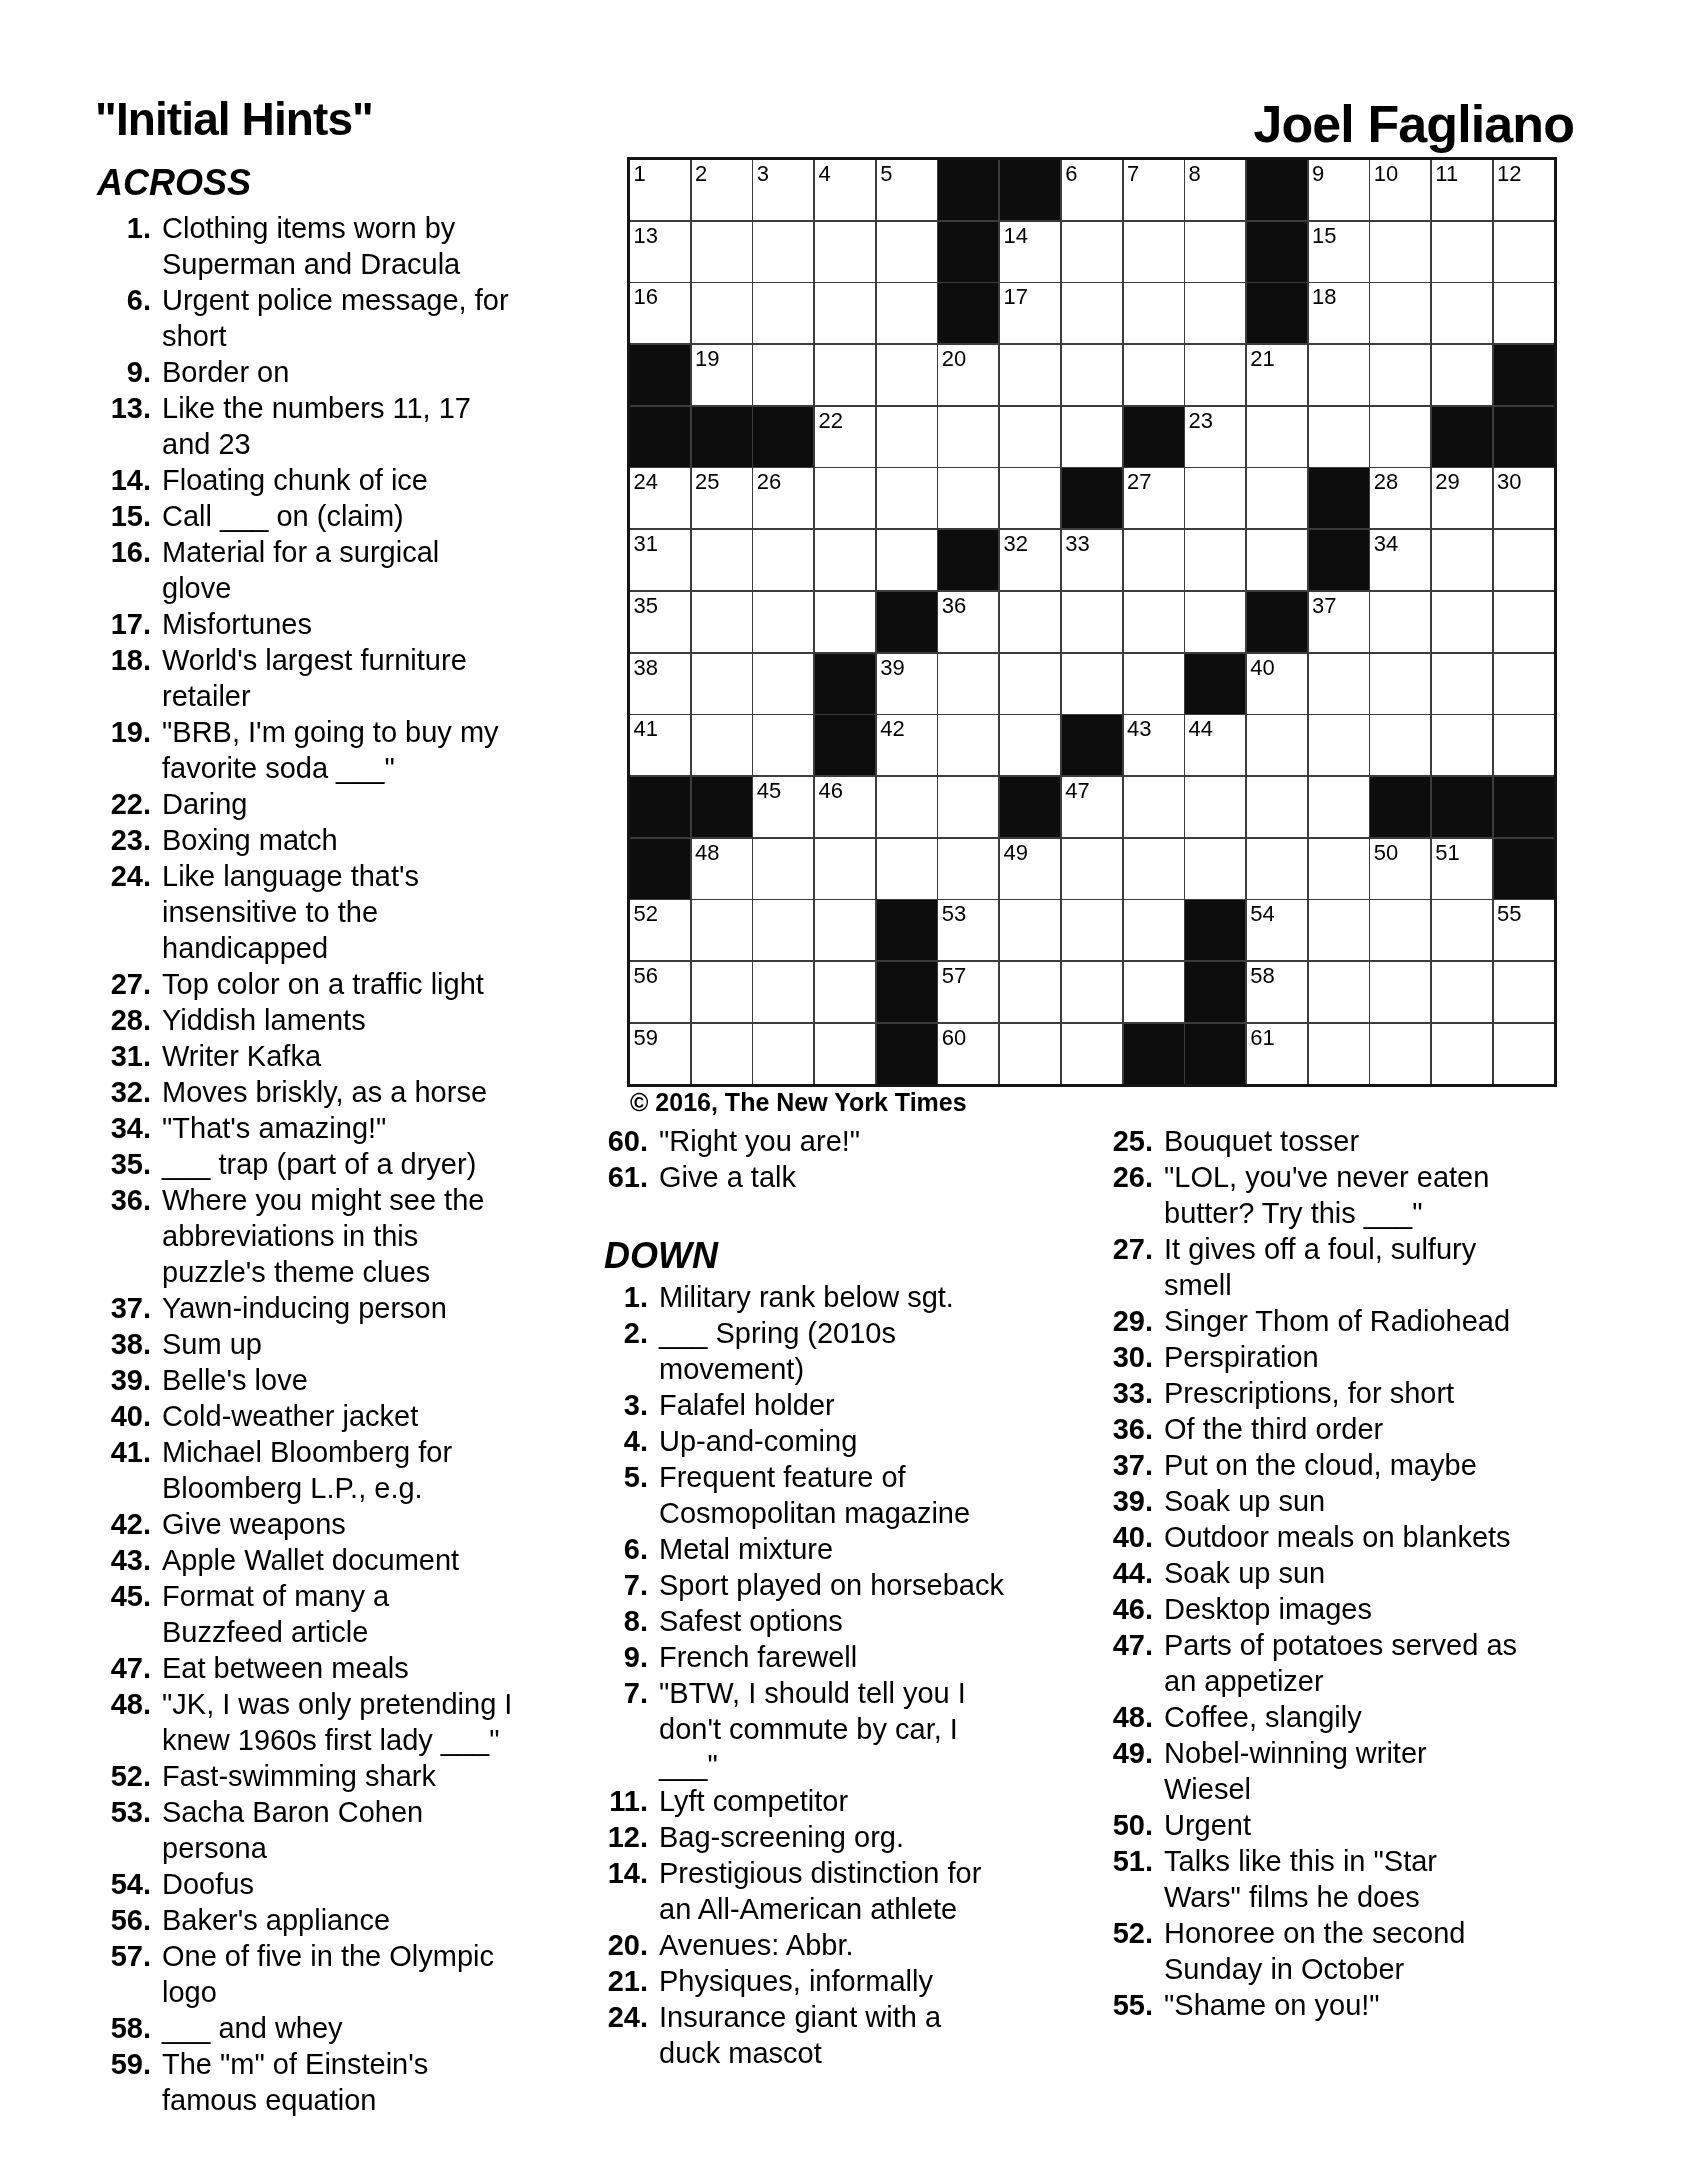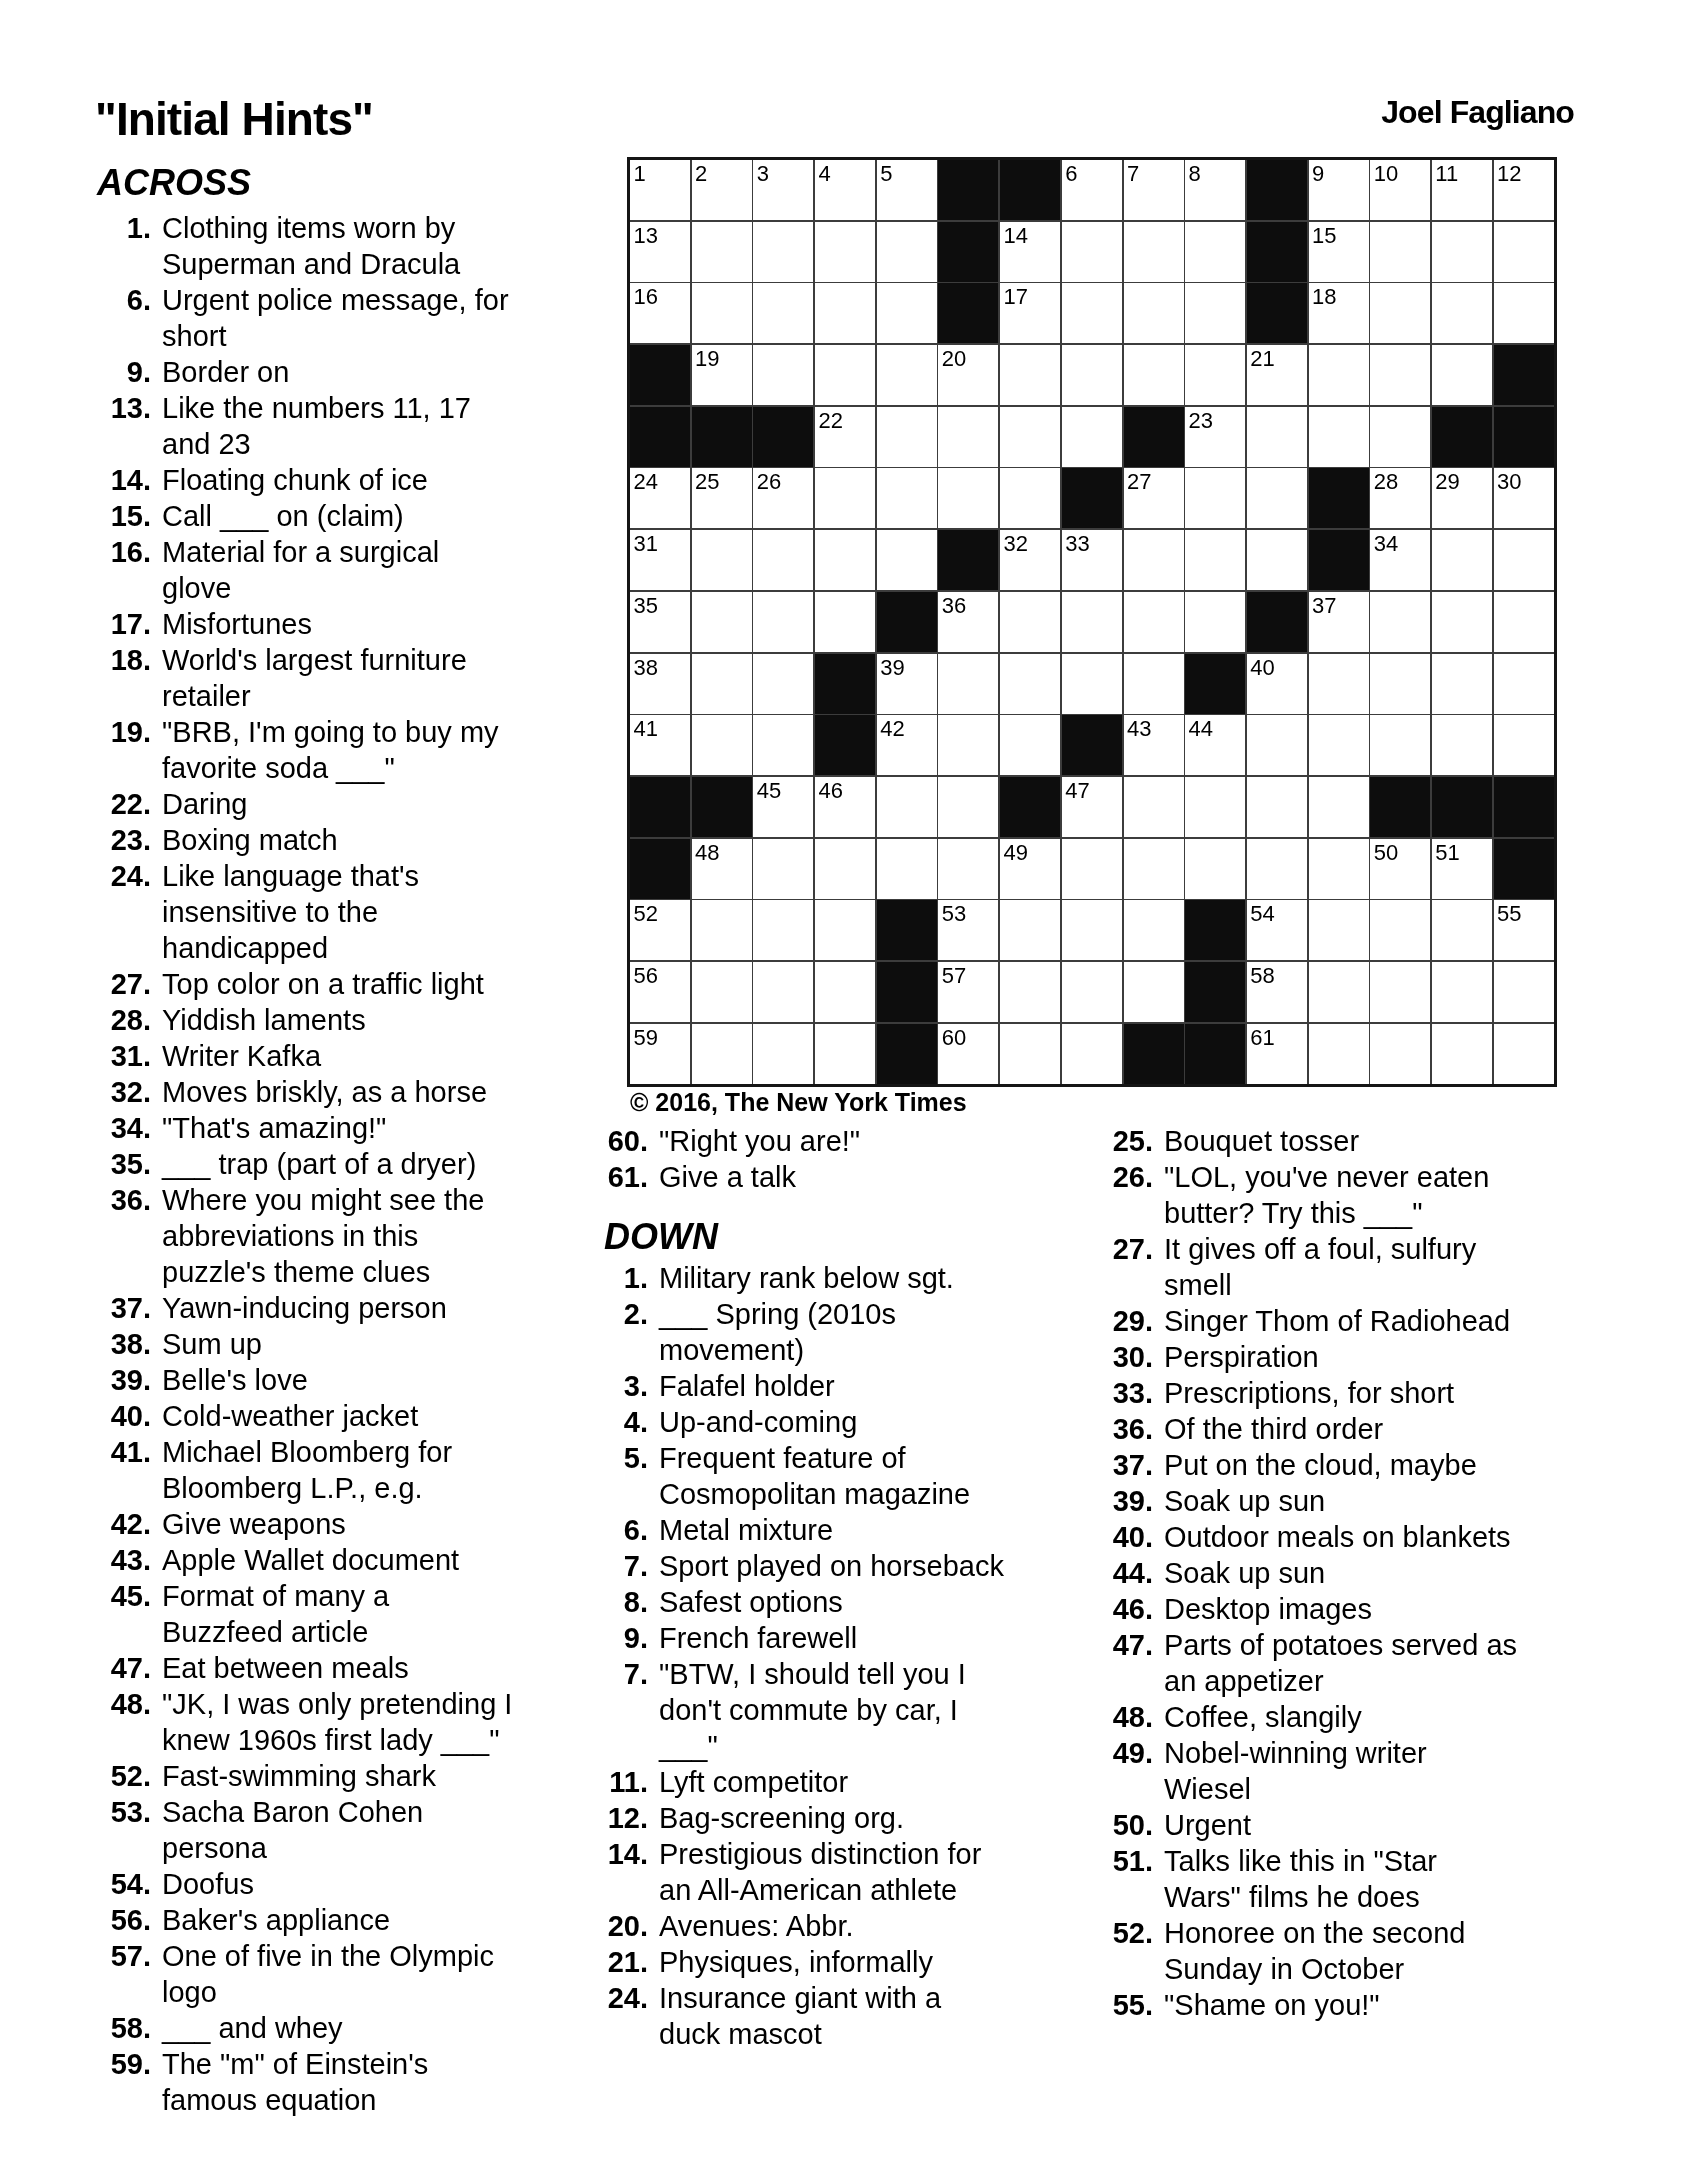--- a/index.html
+++ b/index.html
@@ -6,34 +6,34 @@
   .page {
     position:relative; width:1685px; height:2181px; background:#ffffff;
     font-family:"Liberation Sans", sans-serif; color:#000; overflow:hidden;
   }
   .title {
     position:absolute; left:95px; top:92px;
     font-size:46px; font-weight:bold; letter-spacing:-0.9px;
   }
   .byline {
     position:absolute; right:111px; top:94px;
-    font-size:32px; font-weight:bold; letter-spacing:-0.9px;
+    font-size:52px; font-weight:bold; letter-spacing:-0.9px;
   }
   .section-heading {
     font-size:36px; font-weight:bold; letter-spacing:0px;font-style:italic;
   }
   .across-heading { position:absolute; left:97px; top:162px; }
   .clue-list { position:absolute; font-size:29px; line-height:36px; }
   #across-list { left:95px; top:210px; width:511px; }
   #mid-list    { left:592px; top:1123px; width:511px; }
   #right-list  { left:1097px; top:1123px; width:545px; }
   .clue { display:flex; align-items:flex-start; }
   .clue .num { flex:none; width:56px; text-align:right; font-weight:bold; }
   .clue .txt { margin-left:11px; white-space:pre-line; }
-  .down-heading { margin-top:24px; margin-bottom:5.1px; padding-left:12px; line-height:36px; }
+  .down-heading { margin-top:43px; margin-bottom:5.1px; padding-left:12px; line-height:36px; }
   
   #grid {
     position:absolute; left:627px; top:157px;
     display:grid; grid-template-columns:repeat(15, 60px); grid-auto-rows:60px;
     gap:1.7px; background:#3c3c3c; border:3.4px solid #151515;
   }
   .cell { position:relative; background:#ffffff; }
   .cell.black { background:#0d0d0d; }
   .cell .cn {
     position:absolute; top:0px; left:3.4px;

